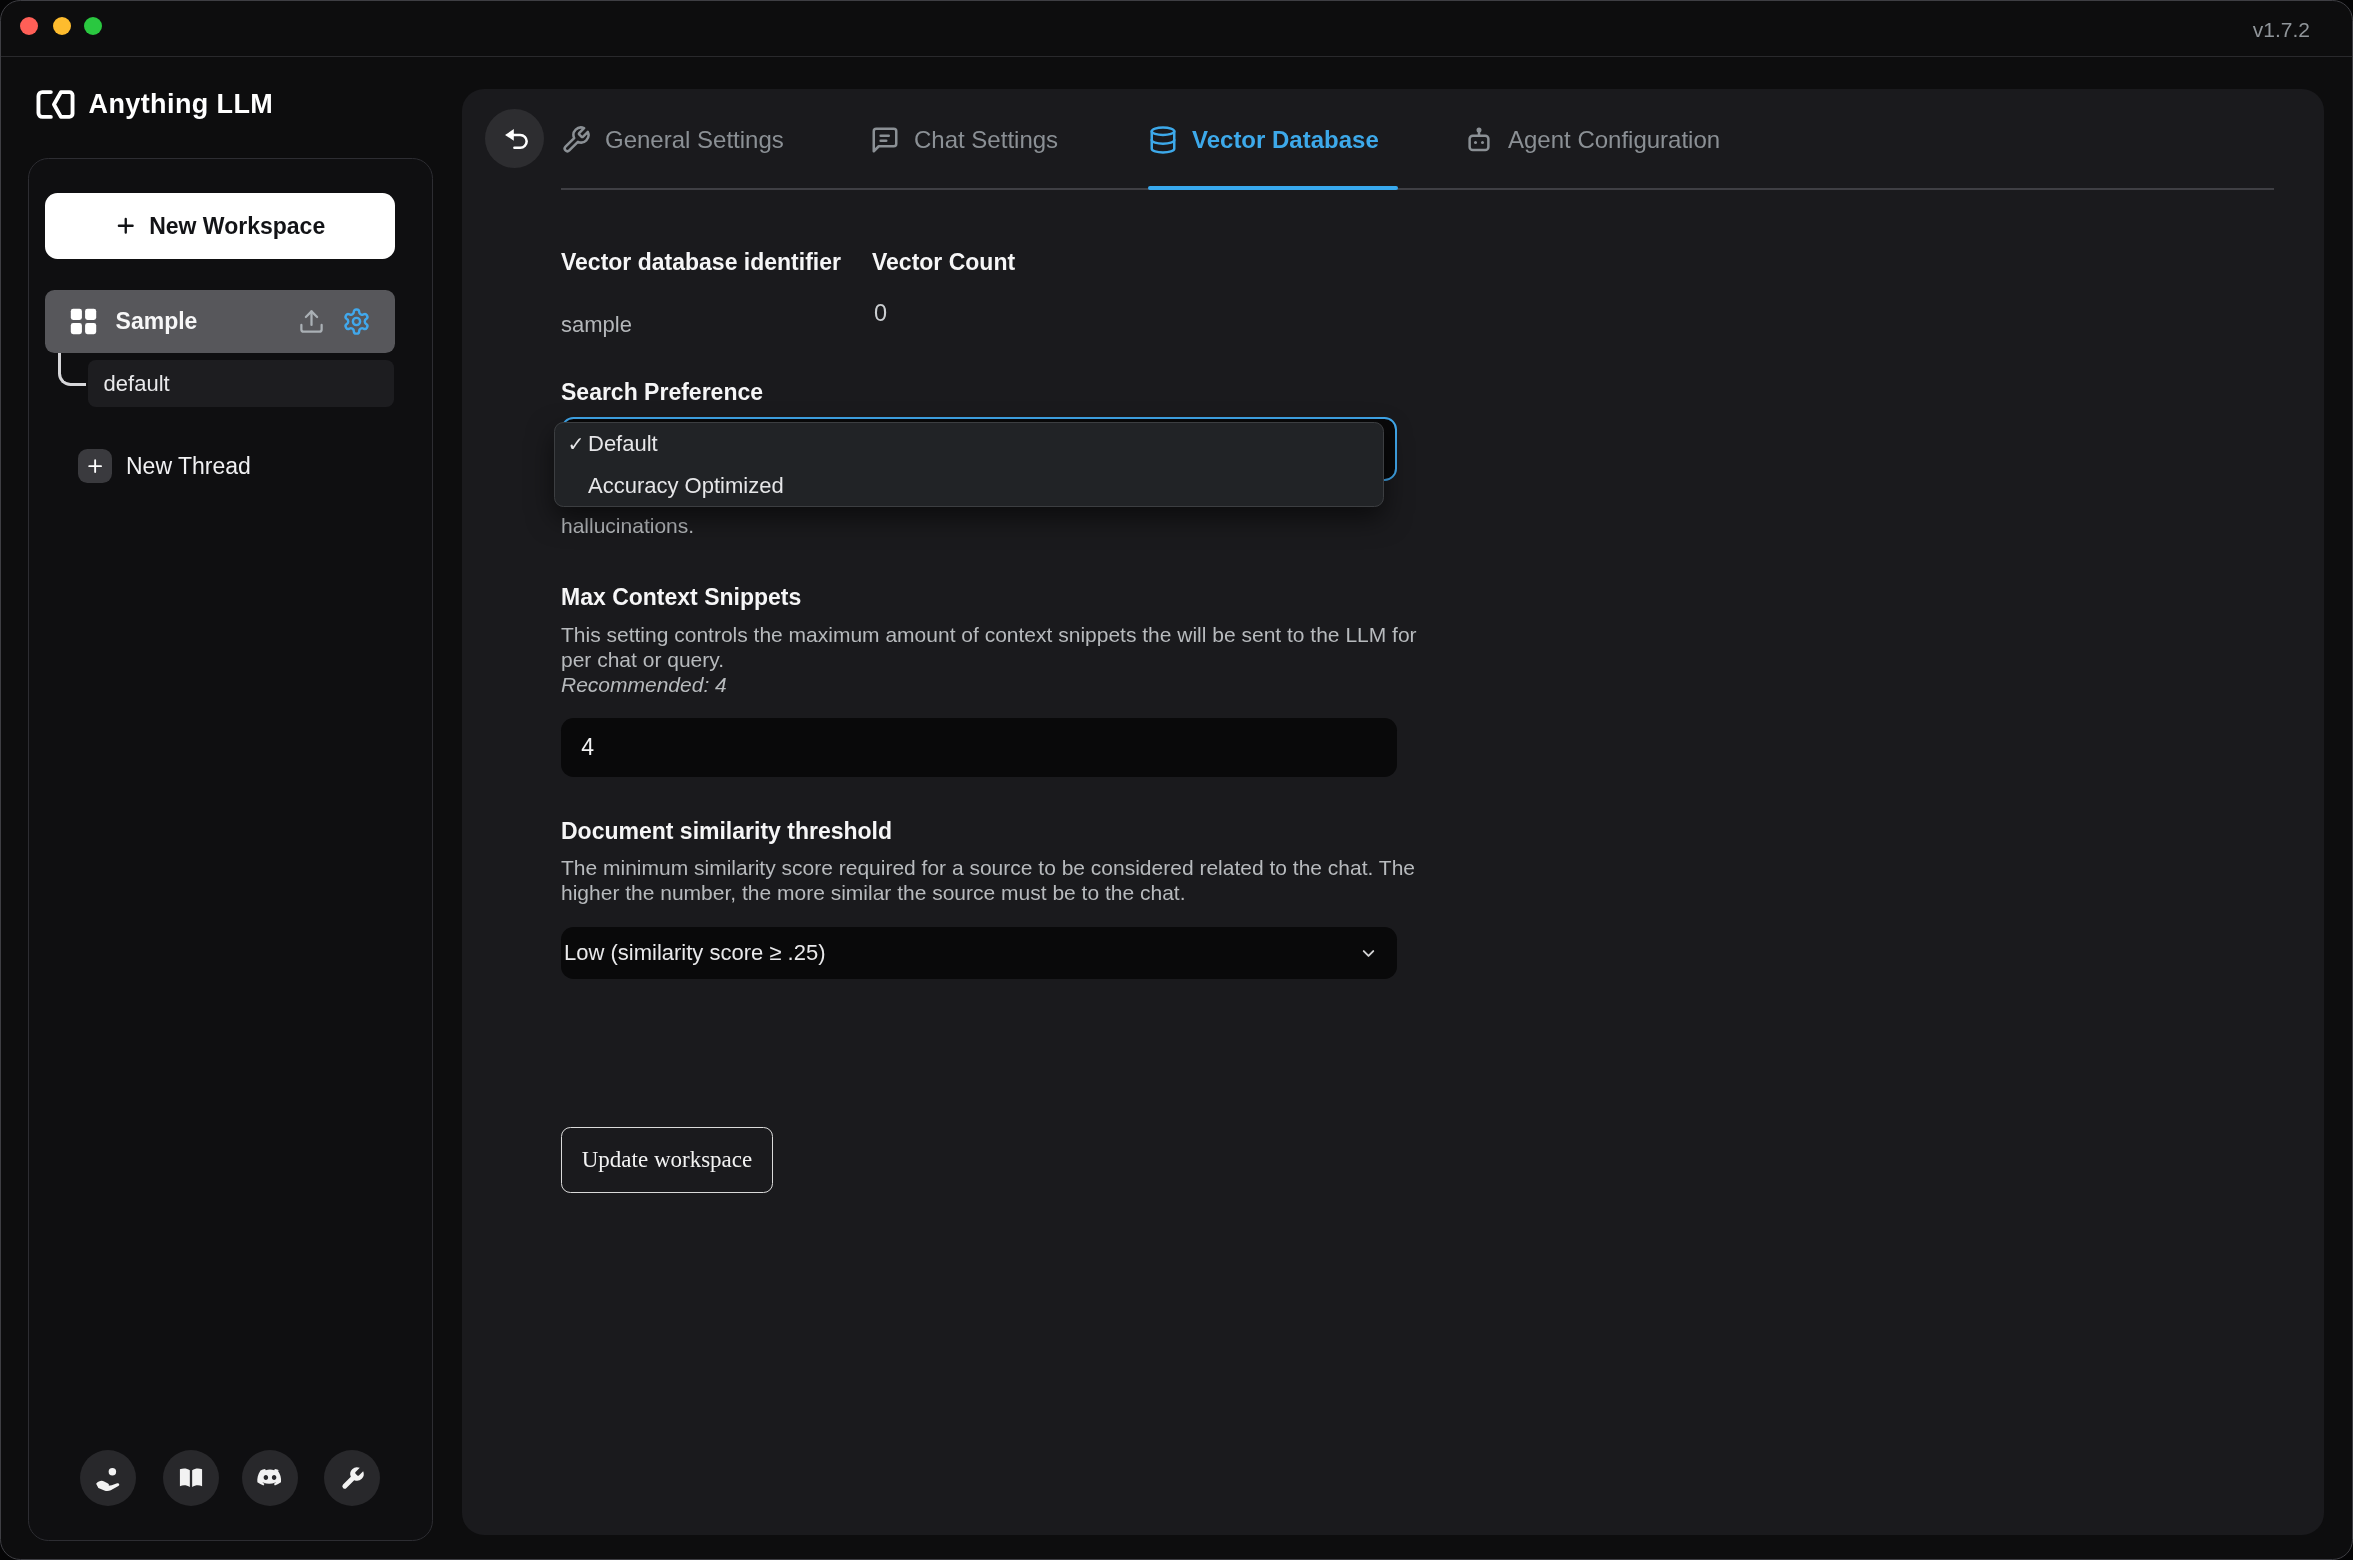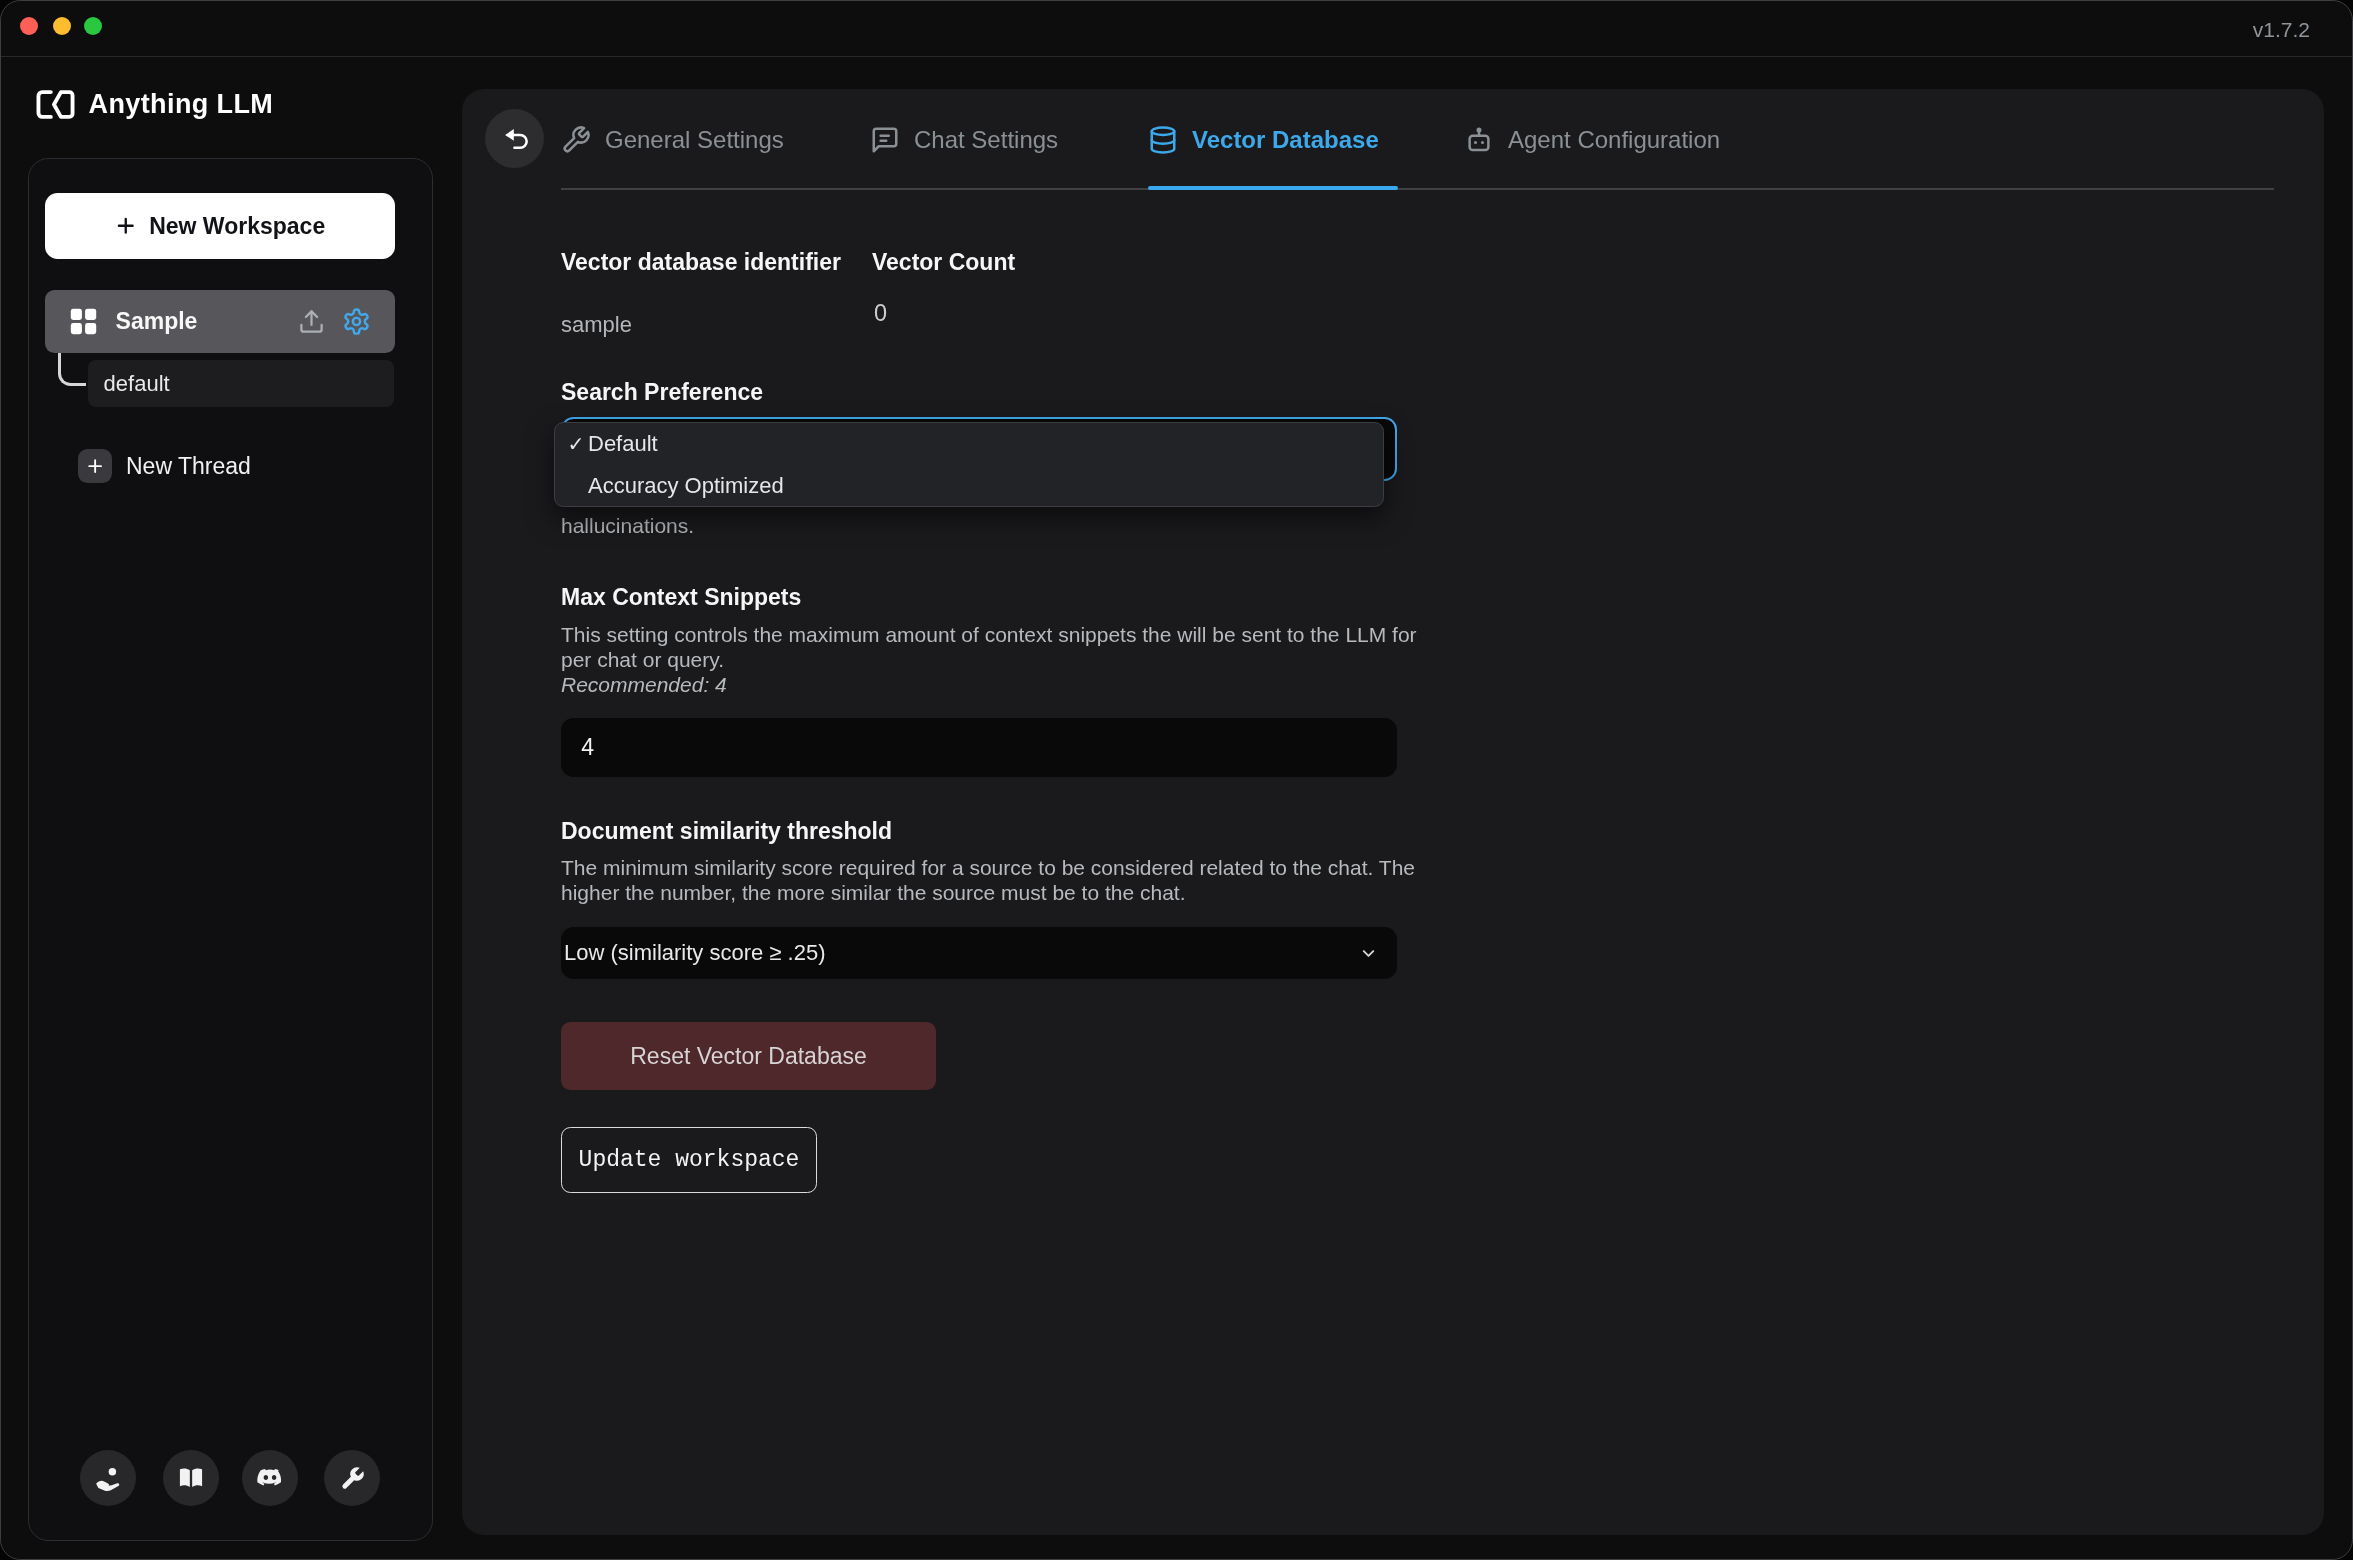--- a/index.html
+++ b/index.html
@@ -56,21 +56,21 @@
   .num-input input { background:transparent; border:none; outline:none; color:#f2f2f3; font-size:23px; padding-left:20.3px; width:90%; font-family:inherit; }
   .select2 { top:838px; height:52px; }
   .select2 span { color:#e9e9eb; font-size:22px; padding-left:3px; }
 
   .dropdown { position:absolute; left:92px; top:333px; width:830px; height:85px; background:#212326; border:0.8px solid #3c3e41; border-radius:9.4px; box-shadow:0 11px 27px rgba(0,0,0,.55); z-index:5; }
   .dd-row { position:absolute; left:0; width:100%; height:42px; display:flex; align-items:center; cursor:pointer; }
   .dd-row .check { width:33px; padding-left:12.5px; color:#e6e6e8; font-size:20.3px; }
   .dd-row .lbl { color:#e6e6e8; font-size:22px; }
 
   .btn-danger { position:absolute; left:99px; top:933px; width:375px; height:68px; background:#4e282b; border:none; border-radius:9.4px; color:#d8d4d5; font-size:23px; font-family:inherit; cursor:pointer; }
-  .btn-outline { position:absolute; left:99px; top:1038px; width:256px; height:66px; background:transparent; border:1.6px solid #dadada; border-radius:9.4px; color:#f3f3f3; font-size:23px; font-family:Liberation Mono, monospace; cursor:pointer; }
+  .btn-outline { position:absolute; left:99px; top:1038px; width:212px; height:66px; background:transparent; border:1.6px solid #dadada; border-radius:9.4px; color:#f3f3f3; font-size:23px; font-family:Liberation Serif, serif; cursor:pointer; }
 
   svg { display:block; }
 </style>
 </head>
 <body>
 
 <div class="window">
 
   <div class="titlebar">
     <div class="light red"></div>
@@ -236,18 +236,17 @@
     <div class="h-label" style="left:99px; top:729px;">Document similarity threshold</div>
     <div class="desc" style="left:99px; top:766px;">The minimum similarity score required for a source to be considered related to the chat. The</div>
     <div class="desc" style="left:99px; top:791px;">higher the number, the more similar the source must be to the chat.</div>
     <div class="field-box select2">
       <span>Low (similarity score ≥ .25)</span>
       <svg class="sel-chevron" width="19" height="19" viewBox="0 0 24 24" fill="none" stroke="#d4d4d6" stroke-width="2.4" stroke-linecap="round" stroke-linejoin="round">
           <polyline points="6 9 12 15 18 9"></polyline>
         </svg>
     </div>
 
-    <button class="btn-danger">Reset Vector Database</button>
     <button class="btn-outline">Update workspace</button>
 
   </div>
 </div>
 
 
 </body></html>

